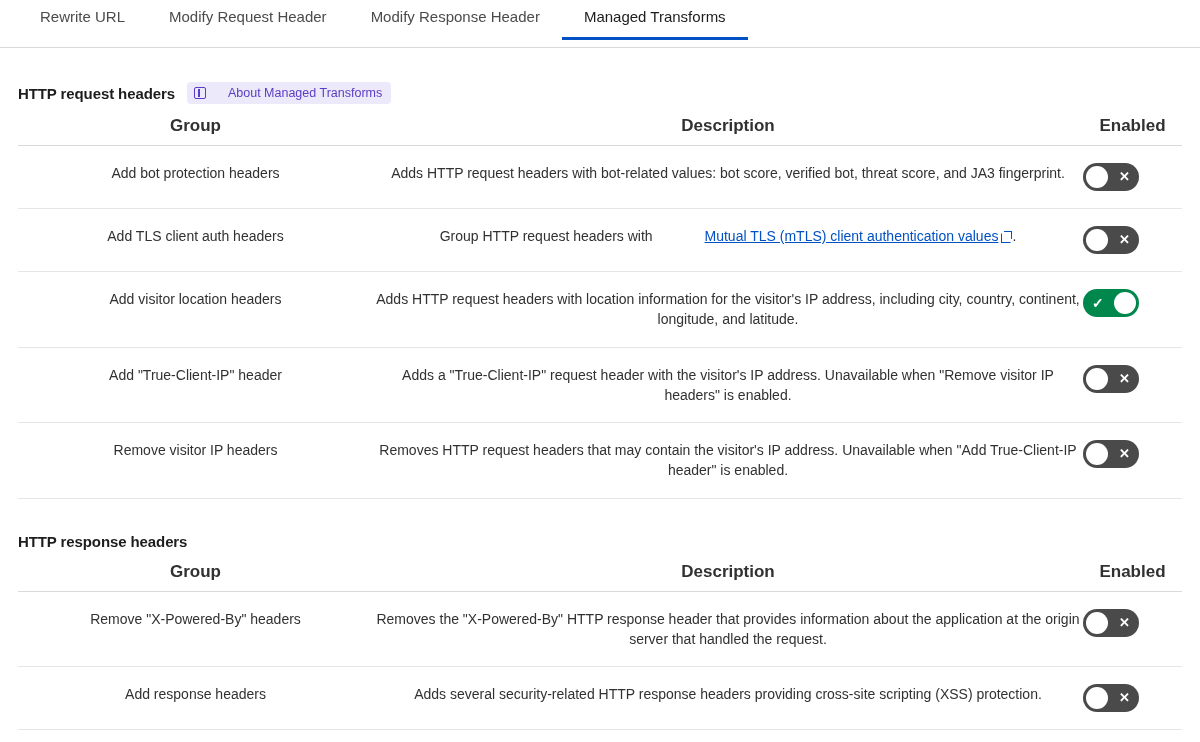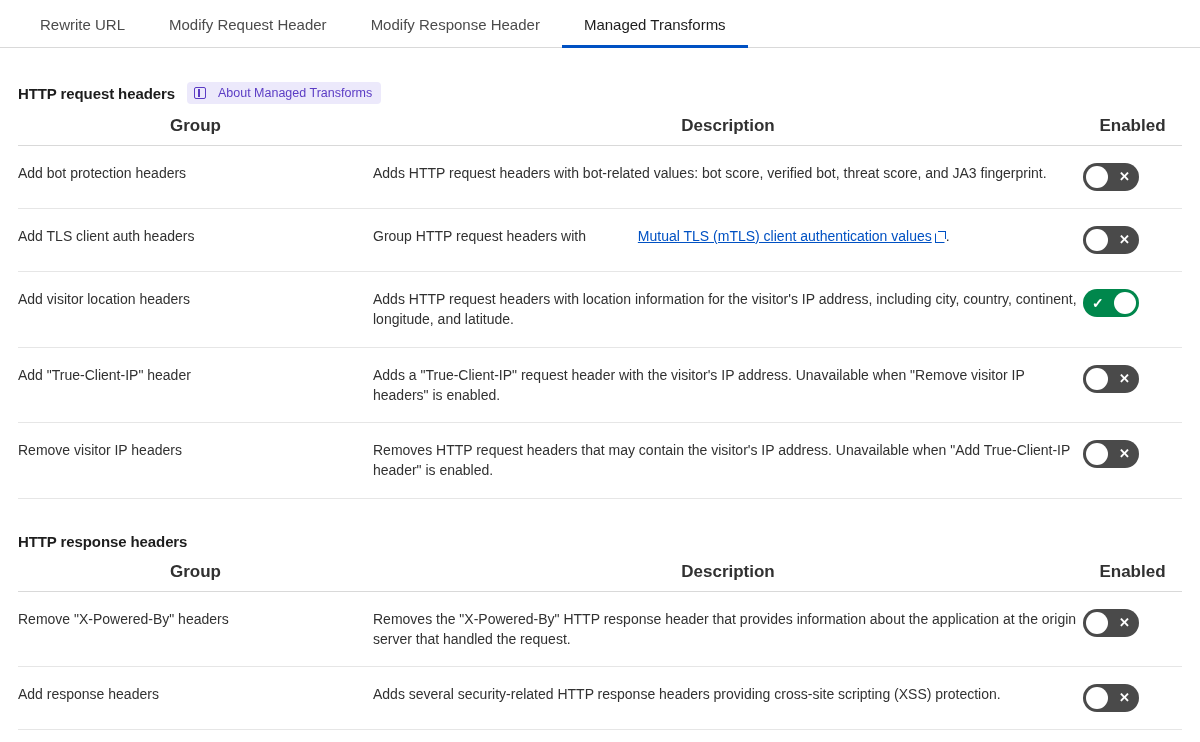--- a/index.html
+++ b/index.html
@@ -10,21 +10,21 @@
     height: 742px;
     background: #ffffff;
     font-family: "Liberation Sans", sans-serif;
     color: #313131;
     overflow: hidden;
   }
 
   
   .tabbar {
     display: flex;
-    align-items: flex-end;
+    align-items: center;
     gap: 0;
     height: 48px;
     border-bottom: 1px solid #d9d9d9;
     padding: 0 0 0 18px;
   }
   .tab {
     font-size: 15px;
     color: #4b4b4b;
     padding: 0 22px 13px 22px;
     cursor: pointer;
@@ -53,21 +53,21 @@
   h2.section-title {
     font-size: 15px;
     font-weight: bold;
     color: #1d1d1d;
     margin: 0;
     letter-spacing: -0.1px;
   }
   .about-pill {
     display: inline-flex;
     align-items: center;
-    gap: 12px;
+    gap: 22px;
     background: #ece9fb;
     color: #5b3cc4;
     border-radius: 4px;
     padding: 4px 9px 4px 7px;
     font-size: 12.5px;
     cursor: pointer;
     white-space: nowrap;
   }
   .about-pill .bk-icon {
     display: inline-block;
@@ -110,21 +110,21 @@
     line-height: 1.45;
   }
   col.c-group { width: 355px; }
   col.c-desc  { width: 710px; }
   col.c-enabled { width: 99px; }
 
   .cell-group { padding-right: 16px; }
   .cell-desc { padding-right: 30px; margin-top: 23px; }
   .cell-enabled { }
 
-  td.cell-group, td.cell-desc { vertical-align: middle; }
+  td.cell-group, td.cell-desc { vertical-align: middle; text-align: center; }
   td.cell-enabled { vertical-align: middle; }
 
   a.ext-link {
     color: #0051c3;
     text-decoration: underline;
     padding-left: 48px;
   }
   .ext-icon {
     display: inline-block;
     width: 11px;

